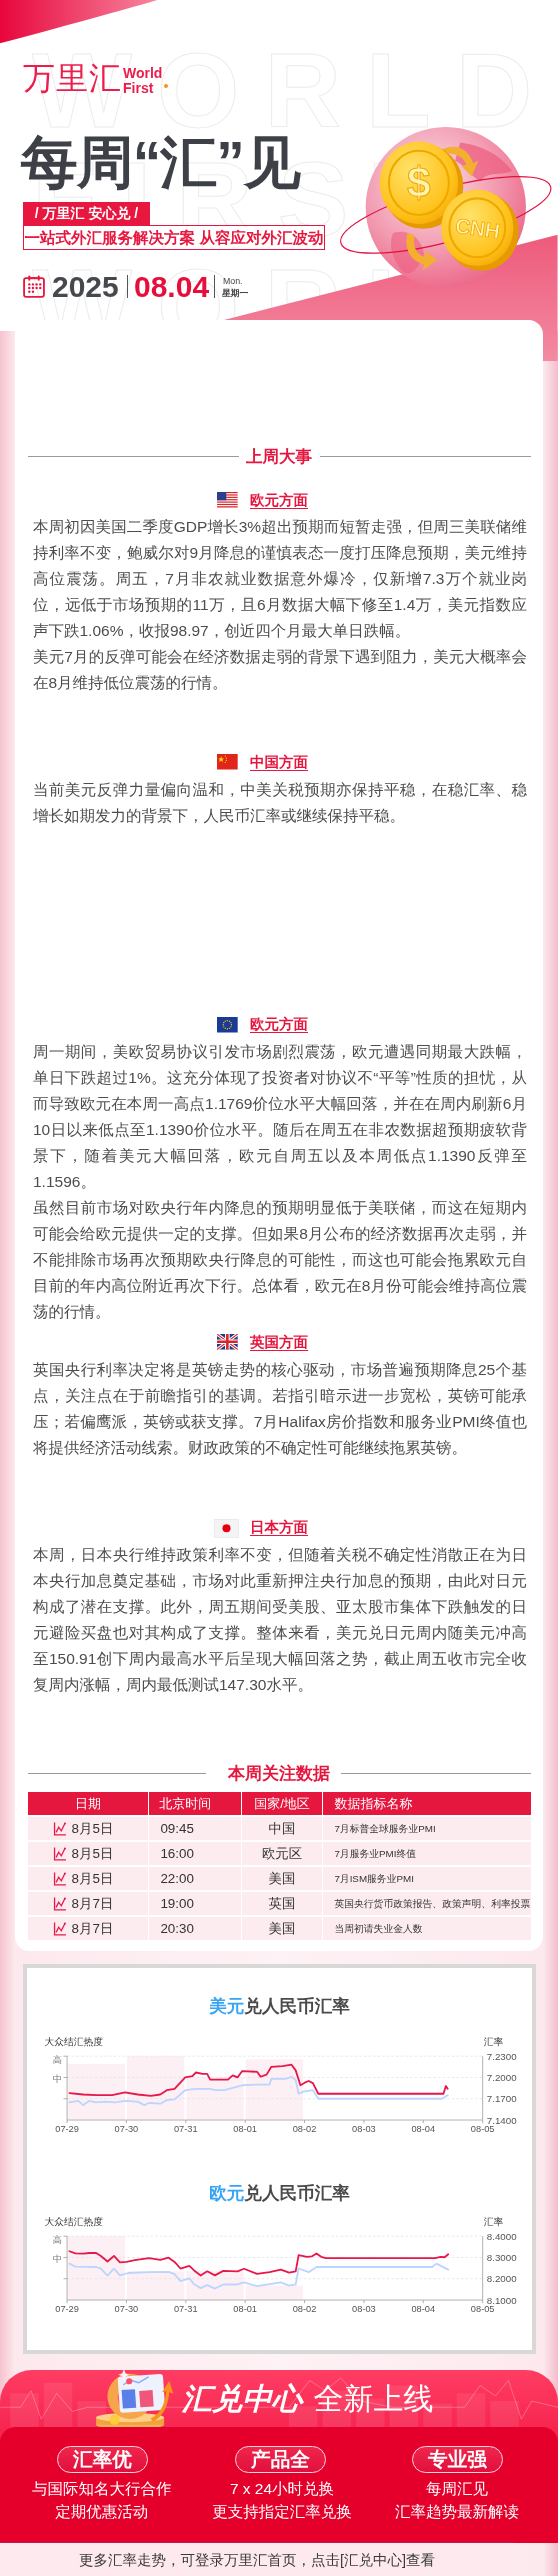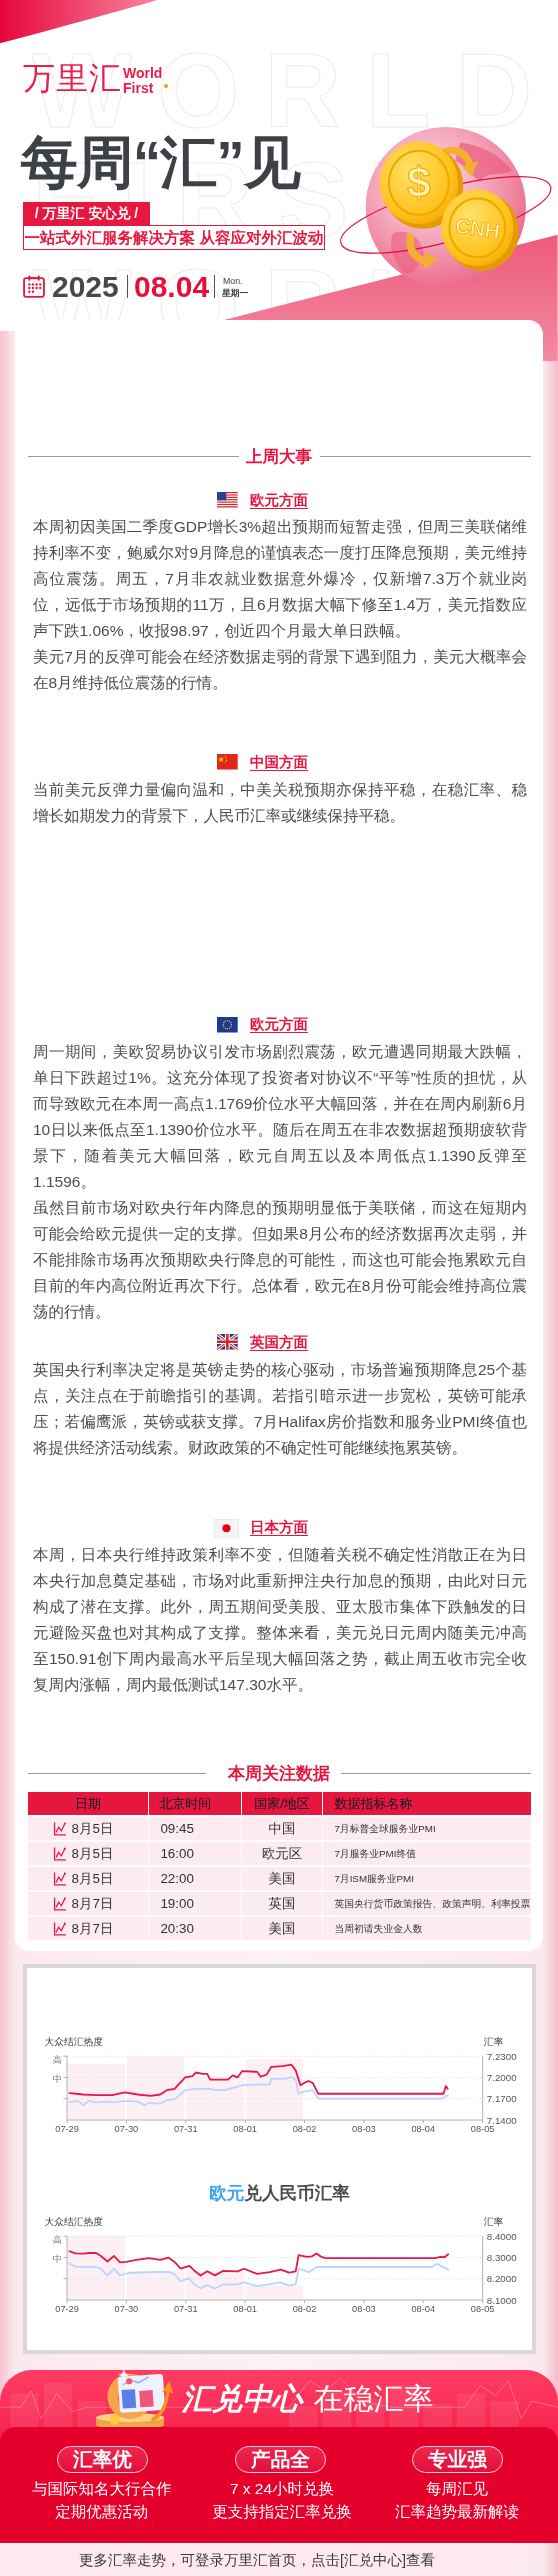--- a/index.html
+++ b/index.html
@@ -25,21 +25,21 @@
 .headline{left:15px;top:349px;width:528px;text-align:center;color:#e60f3c;font-size:30px;font-weight:900;line-height:36px;letter-spacing:0.5px}
 .divider-line{height:1px;background:#9a9a9a}
 .divider-title{left:15px;width:528px;text-align:center;color:#e5173f;font-weight:900;white-space:nowrap}
 .sec-title{left:15px;width:528px;text-align:center;font-size:14.5px;font-weight:bold;color:#e5173f;line-height:20.7px;height:20.7px}
 .sec-title span{text-decoration:underline;text-decoration-thickness:1px;text-underline-offset:2.6px}
 .flag{width:20.7px;height:15.5px}
 .para-wrap{left:33px;width:494px}
 .para{font-size:15.5px;line-height:26px;color:#4d4d4d;text-align:justify}
 .tbl{left:28px;top:1792px;width:503px}
 .tr{display:flex;height:23px;margin-bottom:2.1px}
-.tr.head{background:#e5173f;color:#0f172a;font-size:13px;margin-bottom:2.1px}
+.tr.head{background:#e5173f;color:#ffffff;font-size:13px;margin-bottom:2.1px}
 .td{height:23px;line-height:23px;border-right:1px solid #fff;overflow:hidden;white-space:nowrap}
 .td:last-child{border-right:none}
 .c1{width:121px}.c2{width:93px}.c3{width:81px}.c4{width:208px}
 .tr.body .td{background:#fcecef;color:#333;font-size:13.4px}
 .tr.body .c4{font-size:9.8px;padding-left:11.4px}
 .tr.body .c2{padding-left:11.4px}
 .tr.body .c3{text-align:center}
 .tr.body .c1{padding-left:25px;display:flex;align-items:center;gap:4.1px}
 .tr.head .c1{text-align:center}
 .tr.head .c2{padding-left:10.3px}
@@ -318,20 +318,21 @@
           <span>8月7日</span>
         </div>
       <div class="td c2">20:30</div>
       <div class="td c3">美国</div>
       <div class="td c4">当周初请失业金人数</div>
     </div>
   </div>
 
   <div class="abs chart-card"></div>
 
+  <div class="abs chart-title" style="top:1996px"><span class="hl">美元</span><span>兑人民币汇率</span></div>
   <svg class="abs chart-svg" style="top:2033px" viewBox="0 0 1081 200">
       <rect x="130" y="59.879999999999995" width="111.28571428571429" height="109.12" fill="#fdf0f4"></rect>
       <rect x="245.28571428571428" y="45" width="111.28571428571429" height="124" fill="#fdf0f4"></rect>
       <rect x="360.57142857142856" y="84.67999999999999" width="111.28571428571429" height="84.32000000000001" fill="#fdf0f4"></rect>
       <rect x="475.8571428571429" y="51.2" width="111.28571428571429" height="117.8" fill="#fdf0f4"></rect>
       <line x1="129" x2="936" y1="45" y2="45" stroke="#dfe3ec" stroke-dasharray="5 4" stroke-width="1.5"></line>
       <line x1="122" x2="129" y1="45" y2="45" stroke="#999" stroke-width="1.5"></line>
       <text x="944" y="52" font-size="19" fill="#555" font-family="Liberation Sans, DejaVu Sans, sans-serif">7.2300</text>
       <line x1="129" x2="936" y1="86.33333333333333" y2="86.33333333333333" stroke="#dfe3ec" stroke-dasharray="5 4" stroke-width="1.5"></line>
       <line x1="122" x2="129" y1="86.33333333333333" y2="86.33333333333333" stroke="#999" stroke-width="1.5"></line>
@@ -436,21 +437,21 @@
     <g transform="rotate(-4 94 49)">
       <rect x="56" y="40" width="26" height="36" fill="#5b7fe8"></rect>
       <rect x="90" y="44" width="26" height="32" fill="#f0557a"></rect>
       <path d="M60 30 L75 22 L90 28 L110 18" fill="none" stroke="#8aa4f0" stroke-width="2.5"></path>
       <circle cx="72" cy="24" r="6" fill="#ff4d6d"></circle>
     </g>
     <path d="M112 98 C130 90 140 70 142 45 L134 47 L148 25 L156 50 L148 47 C146 75 135 96 116 104 Z" fill="#f7931e"></path>
     <circle cx="42" cy="100" r="10" fill="#ffcd3c"></circle>
     <path d="M60 2 L63 10 L71 13 L63 16 L60 24 L57 16 L49 13 L57 10 Z" fill="#ffffff" opacity="0.9"></path>
   </svg>
-  <div class="abs promo-title"><b>汇兑中心</b><span>在稳汇率</span></div>
+  <div class="abs promo-title"><b>汇兑中心</b><span>全新上线</span></div>
 
   <div class="abs promo-panel"></div>
   <div class="abs pill" style="left:57px">汇率优</div>
   <div class="abs pill" style="left:235px">产品全</div>
   <div class="abs pill" style="left:412px">专业强</div>
   <div class="abs desc" style="left:8.8px">
     <div>与国际知名大行合作</div>
     <div>定期优惠活动</div>
   </div>
   <div class="abs desc" style="left:189px">

